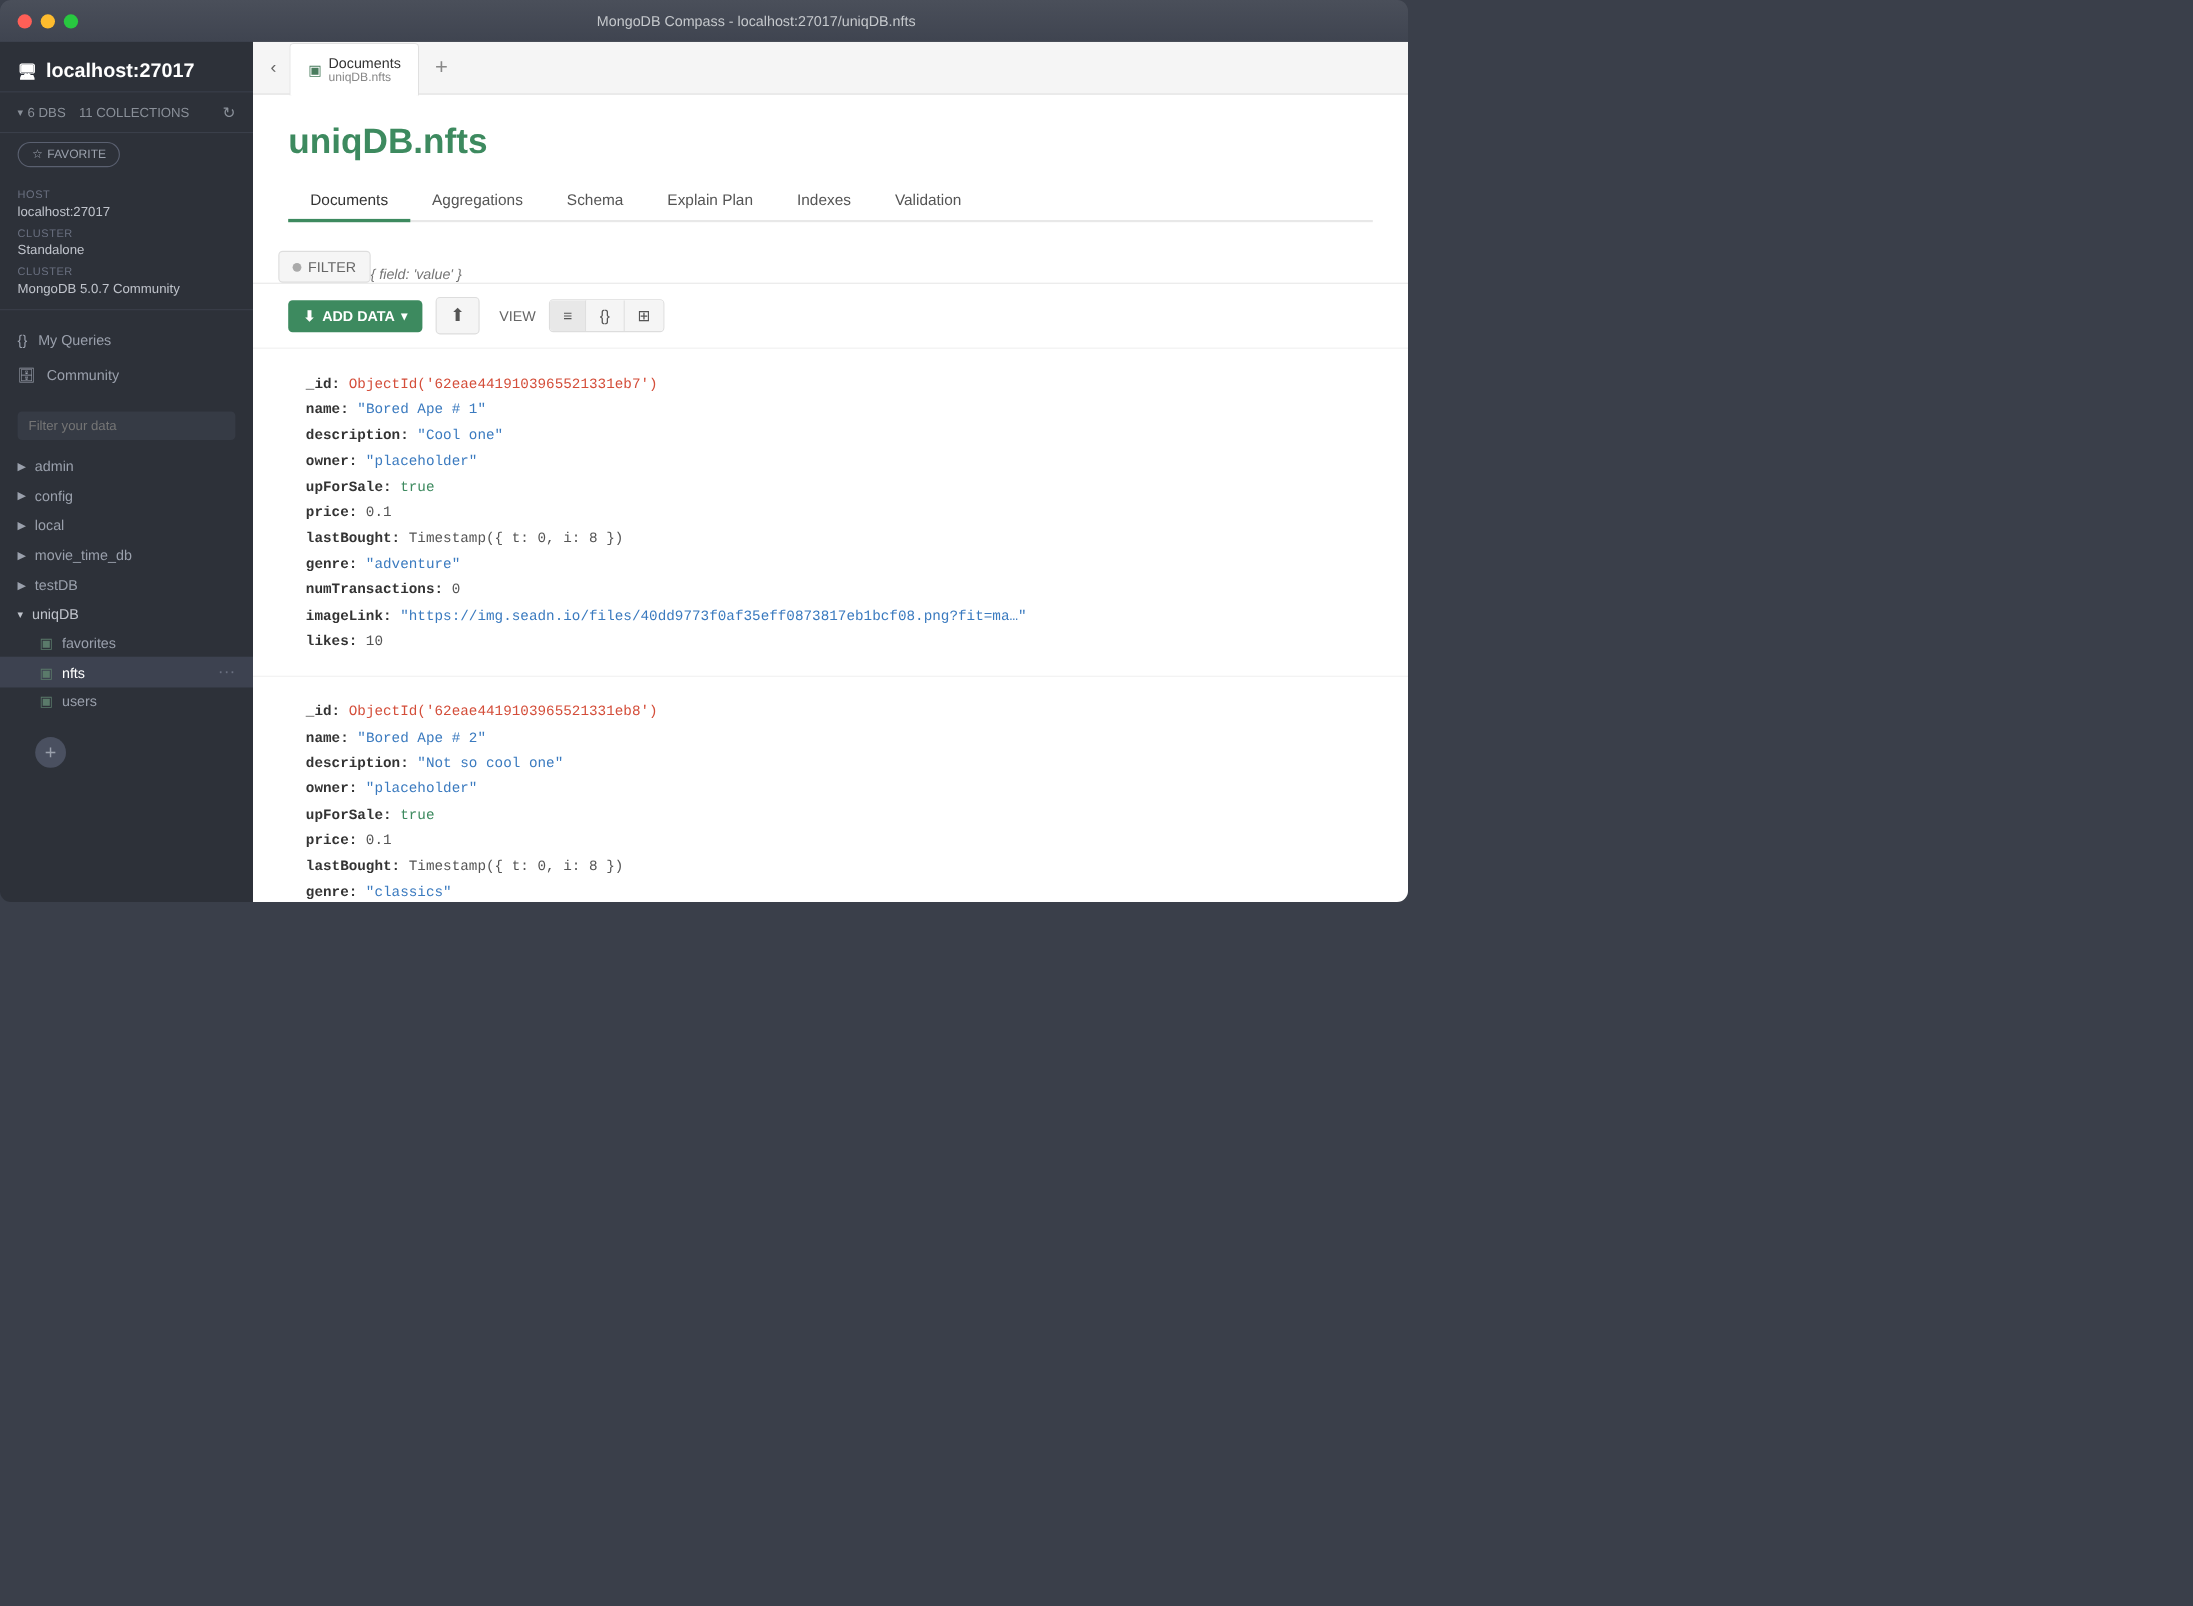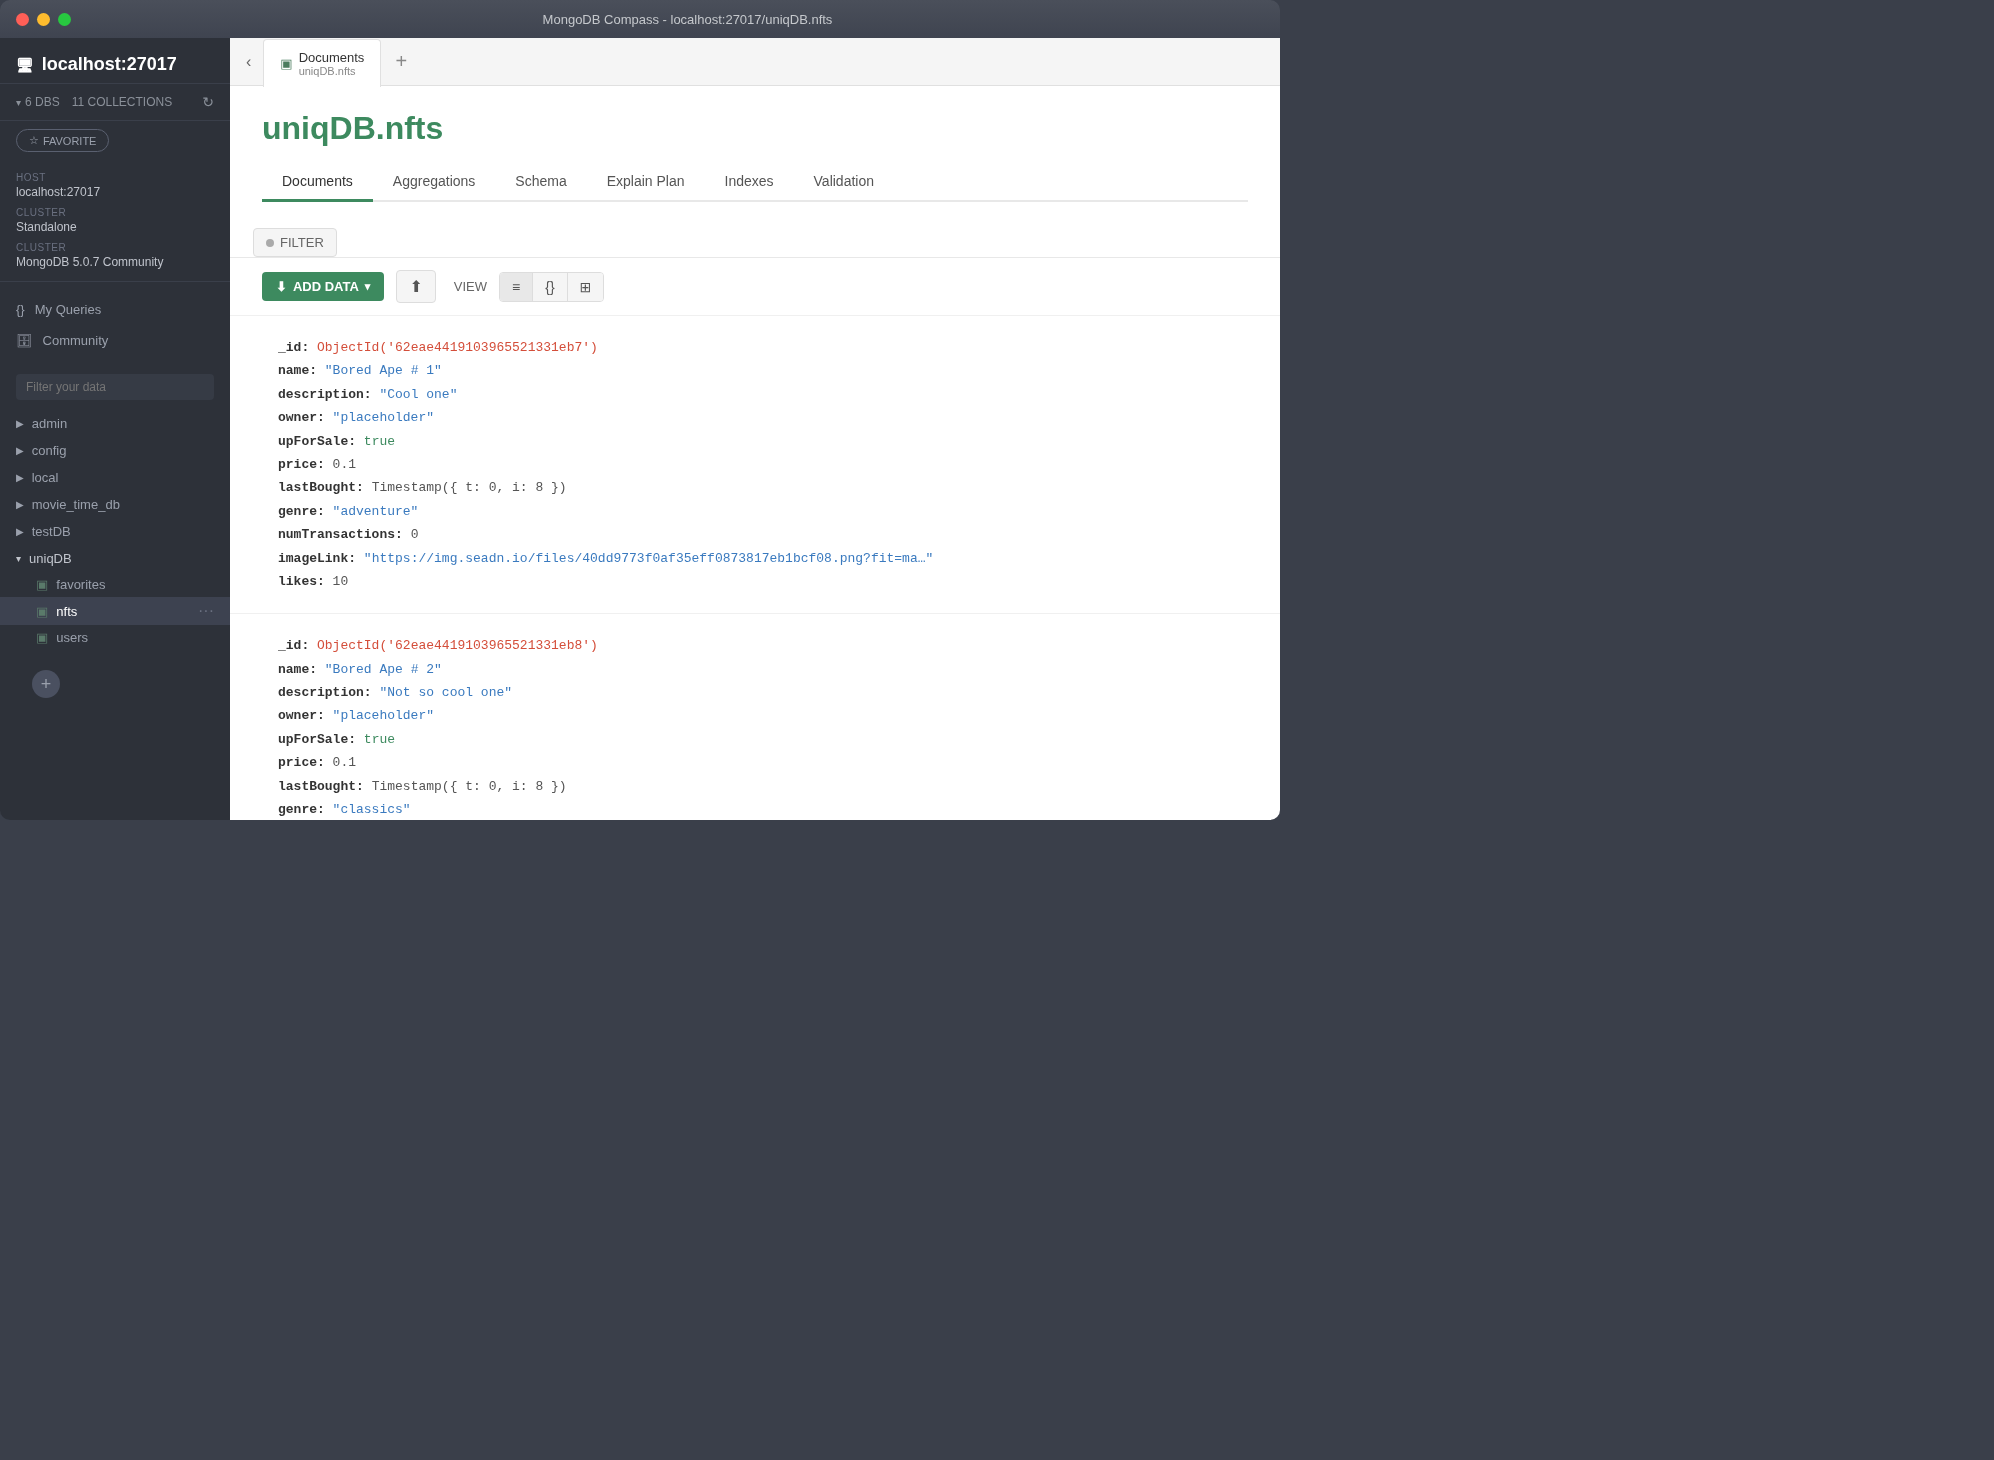--- a/index.html
+++ b/index.html
@@ -450,20 +450,21 @@
           <div class="nav-tab">Indexes</div>
           <div class="nav-tab">Validation</div>
         </div>
       </div>
 
       <div class="toolbar-filter-row">
         <button class="filter-btn">
           <span class="filter-dot"></span>
           <span>FILTER</span>
         </button>
+        <input type="text" class="filter-input" placeholder="{ field: 'value' }" style="">
       </div>
 
       <div class="toolbar">
         <button class="add-data-btn">
           <span>⬇</span>
           <span>ADD DATA</span>
           <span class="dropdown-arrow">▾</span>
         </button>
         <button class="upload-btn">⬆</button>
         <span class="view-label">VIEW</span>

